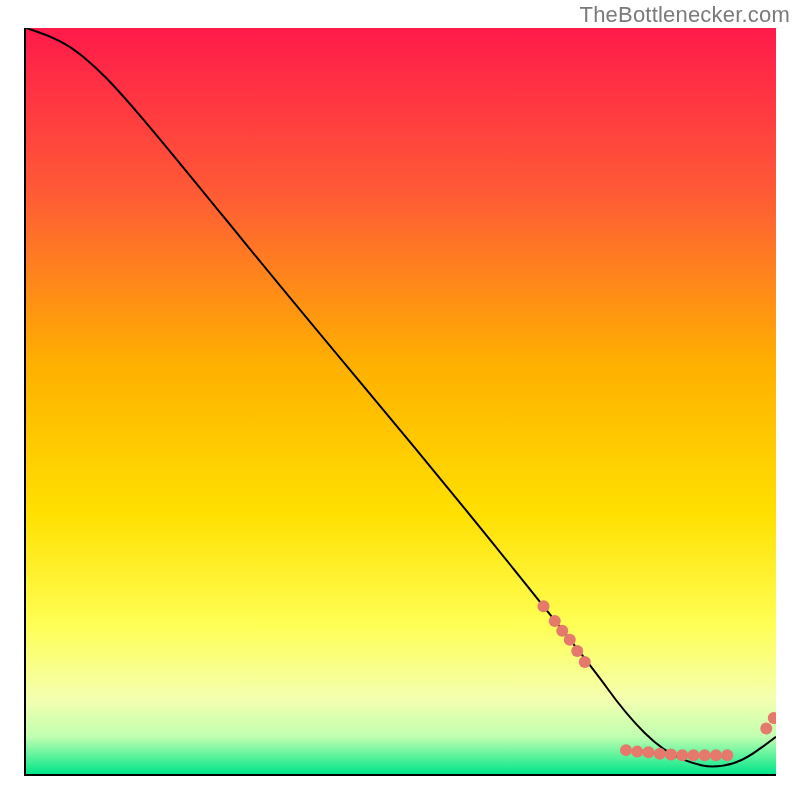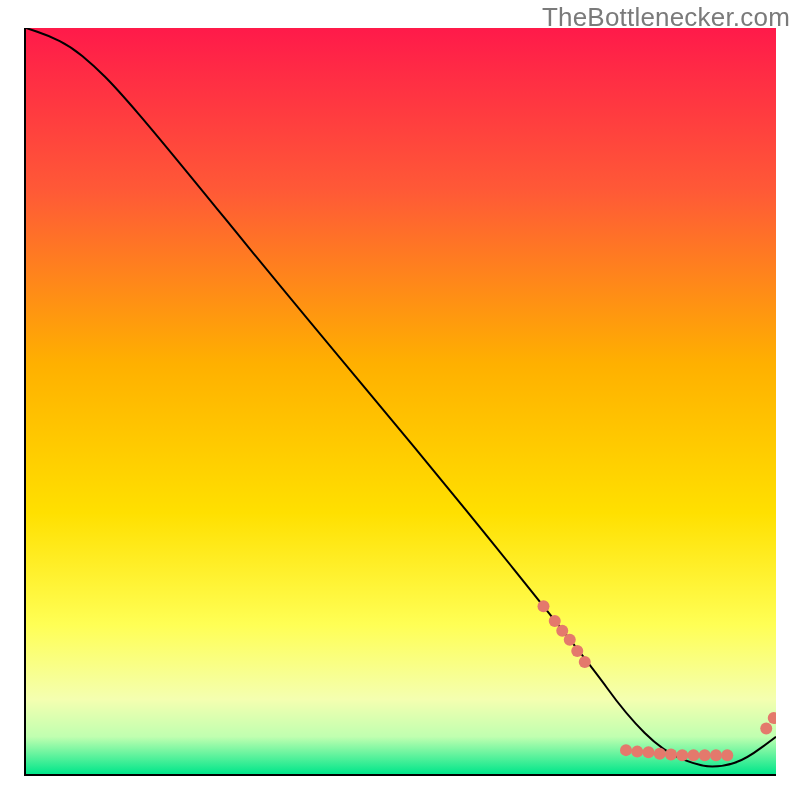--- a/index.html
+++ b/index.html
@@ -8,21 +8,21 @@
     height: 800px;
     background: #ffffff;
     font-family: Arial, sans-serif;
     position: relative;
     overflow: hidden;
   }
   .watermark {
     position: absolute;
     top: 2px;
     right: 10px;
-    font-size: 26px;
+    font-size: 22px;
     color: #7a7a7a;
     font-weight: 400;
     z-index: 10;
     letter-spacing: 0.2px;
     margin-left: 36px;
   }
   .plot-frame {
     position: absolute;
     left: 24px;
     top: 28px;

